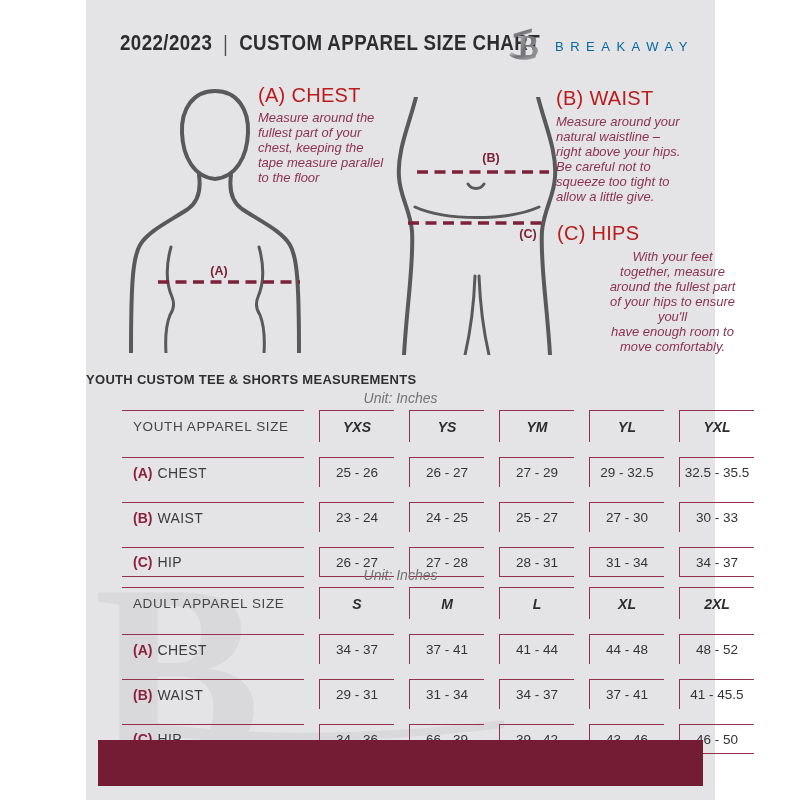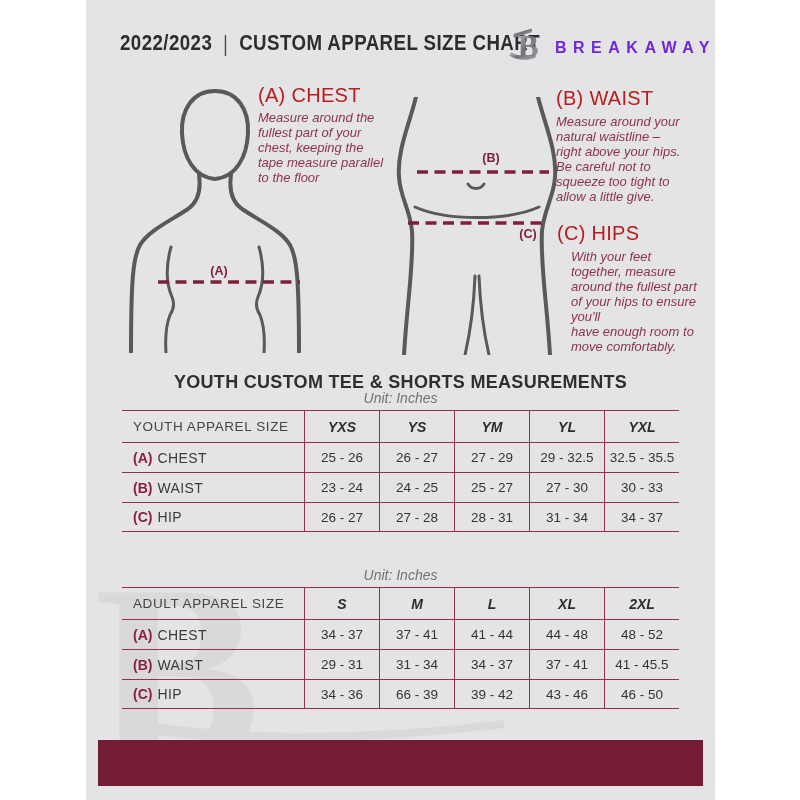--- a/index.html
+++ b/index.html
@@ -6,56 +6,56 @@
   html,body { width:800px; height:800px; background:#ffffff; font-family:"Liberation Sans", sans-serif; }
   #canvas { position:relative; width:800px; height:800px; background:#ffffff; overflow:hidden; }
   #doc { position:absolute; left:86px; top:0; width:629px; height:800px; background:#e4e4e6; }
 
   
   .hdr-title-wrap { position:absolute; left:34px; top:30px; display:flex; align-items:center; gap:13px;
     transform:scaleX(0.85); transform-origin:left center; white-space:nowrap;
     font-weight:700; font-size:22px; color:#2d2c2e; letter-spacing:0.5px; }
   .hdr-divider { font-weight:400; font-size:20px; color:#4a494b; transform:scaleY(1.1); }
   .hdr-logo { position:absolute; left:420px; top:25px; }
-  .hdr-brand { position:absolute; left:469px; top:39px; font-weight:700; font-size:16px;
-    letter-spacing:6.5px; color:#6d28d9; white-space:nowrap; }
+  .hdr-brand { position:absolute; left:469px; top:39px; font-weight:400; font-size:13px;
+    letter-spacing:6.5px; color:#0369a1; white-space:nowrap; }
 
   
   .fig { position:absolute; }
   .fig-left  { left:42px;  top:85px; }
   .fig-right { left:305px; top:97px; }
   .measure-label { position:absolute; font-weight:700; font-size:12.5px; color:#7d2039; text-align:center; }
   .lbl-a { left:120px; top:264px; width:26px; }
   .lbl-b { left:393px; top:151px; width:24px; }
   .lbl-c { left:430px; top:227px; width:24px; }
   .sec-heading { position:absolute; font-weight:400; font-size:20px; color:#b91c1c; letter-spacing:0.3px; }
   .h-a { left:172px; top:84px; }
   .h-b { left:470px; top:87px; }
   .h-c { left:471px; top:222px; }
   .sec-para { position:absolute; font-style:italic; font-size:13px; line-height:15px; color:#8c3251;
     white-space:pre-line; width:175px; }
   .p-a { left:172px; top:110px; }
   .p-b { left:470px; top:114px; }
-  .p-c { left:485px; top:249px; }
+  .p-c { left:499px; top:249px;text-align:center; }
 
   
   .watermark { position:absolute; left:8px; top:548px; z-index:0;
     font-family:"Liberation Serif", serif; font-weight:700; font-size:250px; line-height:1;
     color:#d9d9db; }
   .watermark-swoosh { position:absolute; left:36px; top:716px; z-index:0; }
 
   
-  .tbl-title { position:absolute; width:629px; text-align:center; font-weight:700; font-size:18px;
+  .tbl-title { position:absolute; width:629px; font-weight:700; font-size:13px;
     letter-spacing:0.3px; color:#2f2e30; z-index:2; }
   .tbl-unit  { position:absolute; width:629px; text-align:center; font-style:italic; font-size:14px;
     color:#737373; z-index:2; }
   .yt-title { top:372px; }  .yt-unit { top:390px; }
   .at-title { top:549px; }  .at-unit { top:567px; }
   .size-table { position:absolute; left:36px; width:557px; z-index:2;
-    display:grid; grid-template-columns:182px repeat(5,75px); }
+    display:grid; grid-template-columns:182px repeat(5,75px);gap:15px; }
   .yt-table { top:410px; }
   .at-table { top:587px; }
   .cell { display:flex; align-items:center; justify-content:center;
     border-top:1.4px solid #94324d; font-size:13.5px; color:#343336; }
   .cell.sep { border-left:1.4px solid #94324d; }
   .cell.bottom { border-bottom:1.4px solid #94324d; }
   .cell.th { height:32px; }
   .cell.td { height:30px; }
   .cell.corner { justify-content:flex-start; padding-left:11px; letter-spacing:0.6px; color:#454447; }
   .cell.size-h { font-weight:700; font-size:14px; color:#2d2c2e;font-style:italic; }

